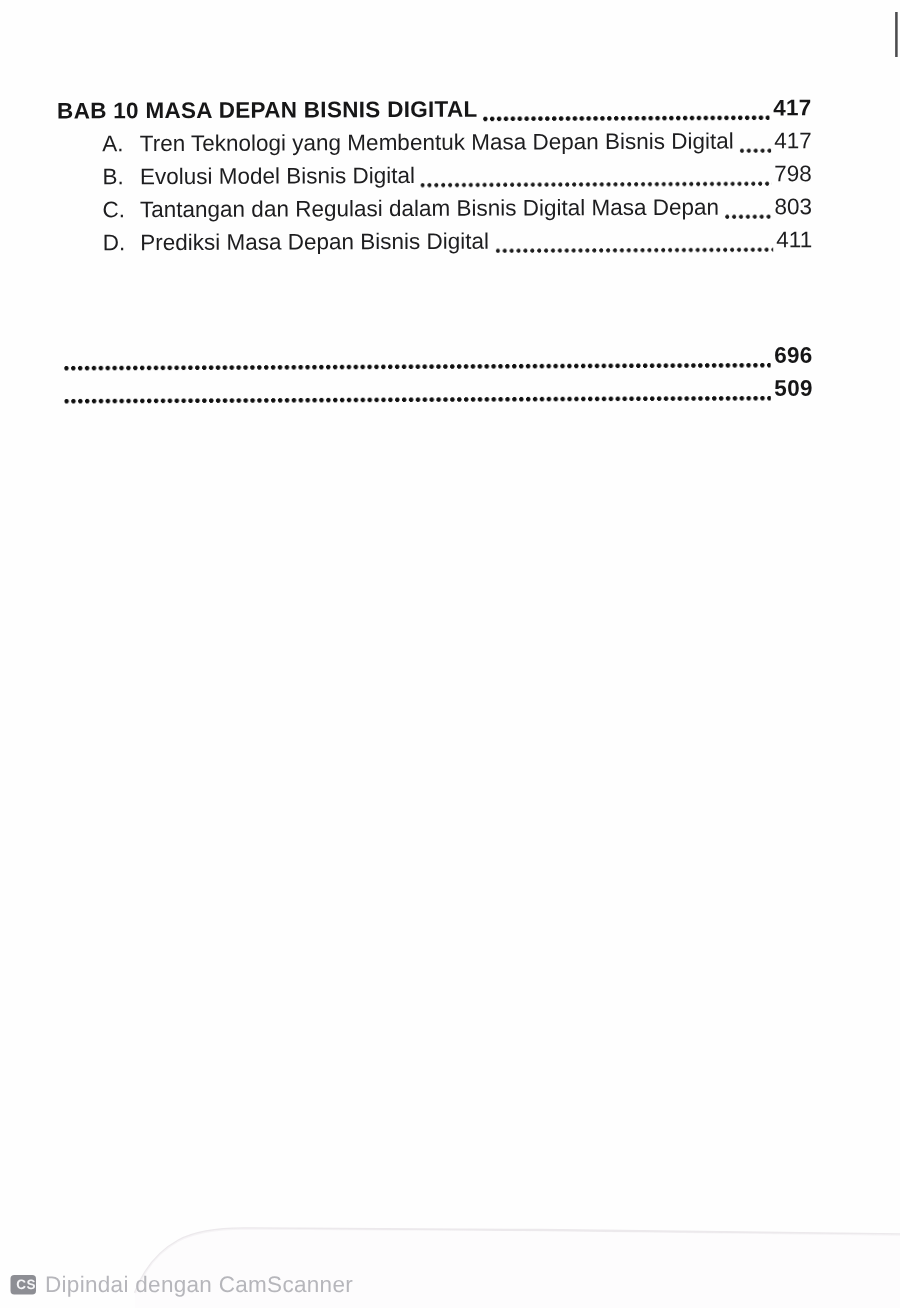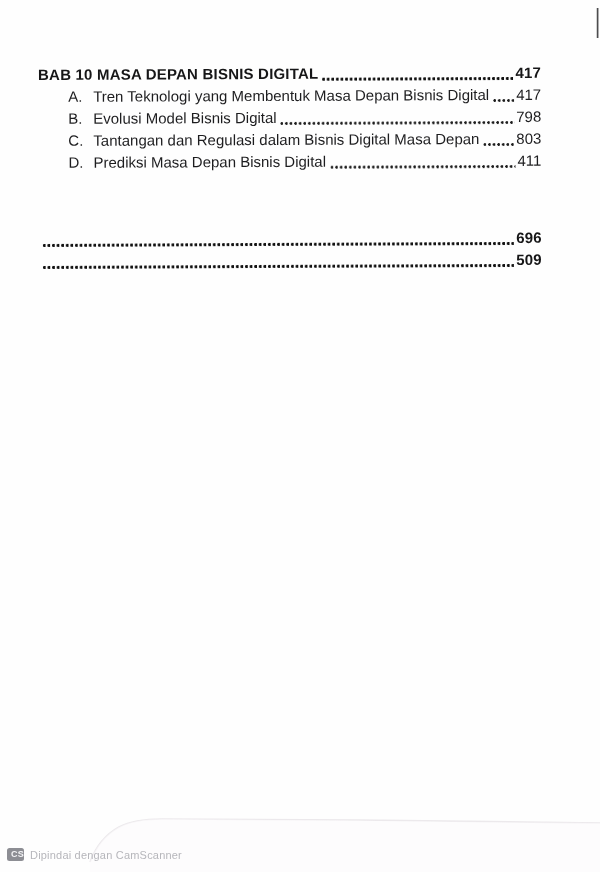--- a/index.html
+++ b/index.html
@@ -92,21 +92,21 @@
     border-radius: 2.5px;
     color: #f4f4f6;
     font-size: 9px;
     font-weight: 700;
     line-height: 13px;
     text-align: right;
     letter-spacing: 0.3px;
   }
   .watermark-text {
     margin-left: 6px;
-    font-size: 11px;
+    font-size: 15px;
     color: #b6b6bb;
     letter-spacing: 0.2px;
   }
 </style>
 </head>
 <body>
 
 <div class="scan-page">
 
   <svg class="artifact-svg" width="600" height="872" viewBox="0 0 600 872">

